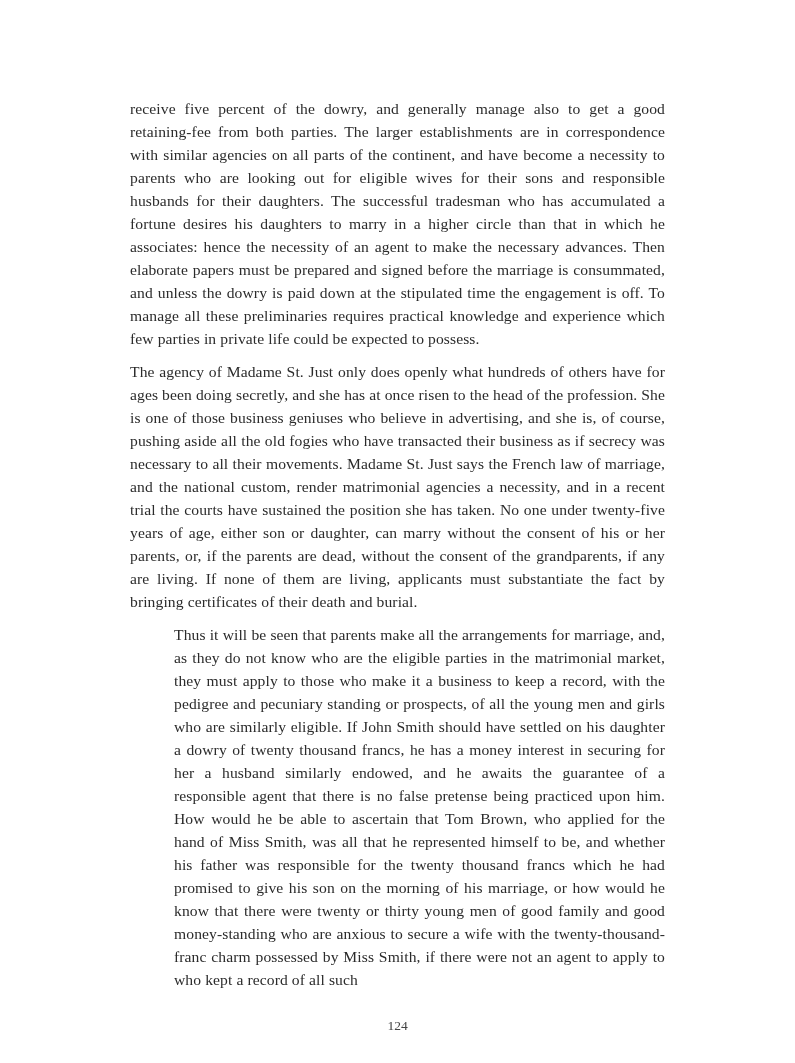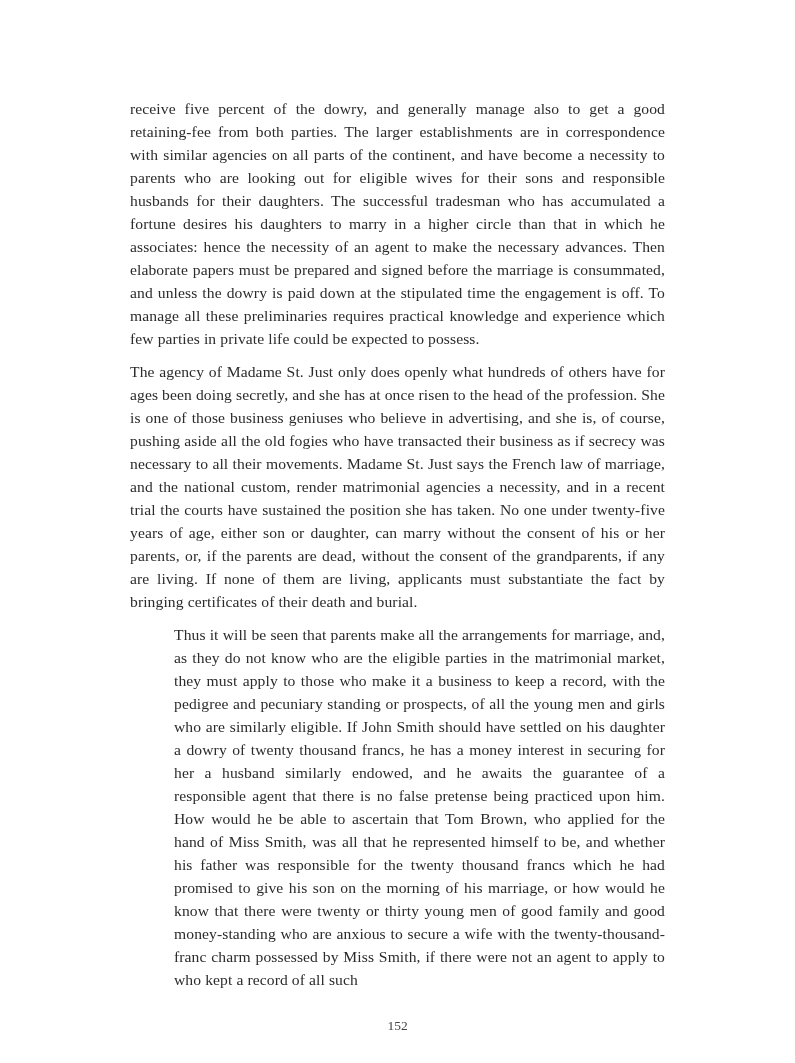--- a/index.html
+++ b/index.html
@@ -53,14 +53,14 @@
 </style>
 </head>
 <body>
 
 <div class="page">
   <div class="text-block">
     <p>receive five percent of the dowry, and generally manage also to get a good retaining-fee from both parties. The larger establishments are in correspondence with similar agencies on all parts of the continent, and have become a necessity to parents who are looking out for eligible wives for their sons and responsible husbands for their daughters. The successful tradesman who has accumulated a fortune desires his daughters to marry in a higher circle than that in which he associates: hence the necessity of an agent to make the necessary advances. Then elaborate papers must be prepared and signed before the marriage is consummated, and unless the dowry is paid down at the stipulated time the engagement is off. To manage all these preliminaries requires practical knowledge and experience which few parties in private life could be expected to possess.</p>
     <p>The agency of Madame St. Just only does openly what hundreds of others have for ages been doing secretly, and she has at once risen to the head of the profession. She is one of those business geniuses who believe in advertising, and she is, of course, pushing aside all the old fogies who have transacted their business as if secrecy was necessary to all their movements. Madame St. Just says the French law of marriage, and the national custom, render matrimonial agencies a necessity, and in a recent trial the courts have sustained the position she has taken. No one under twenty-five years of age, either son or daughter, can marry without the consent of his or her parents, or, if the parents are dead, without the consent of the grandparents, if any are living. If none of them are living, applicants must substantiate the fact by bringing certificates of their death and burial.</p>
     <p>Thus it will be seen that parents make all the arrangements for marriage, and, as they do not know who are the eligible parties in the matrimonial market, they must apply to those who make it a business to keep a record, with the pedigree and pecuniary standing or prospects, of all the young men and girls who are similarly eligible. If John Smith should have settled on his daughter a dowry of twenty thousand francs, he has a money interest in securing for her a husband similarly endowed, and he awaits the guarantee of a responsible agent that there is no false pretense being practiced upon him. How would he be able to ascertain that Tom Brown, who applied for the hand of Miss Smith, was all that he represented himself to be, and whether his father was responsible for the twenty thousand francs which he had promised to give his son on the morning of his marriage, or how would he know that there were twenty or thirty young men of good family and good money-standing who are anxious to secure a wife with the twenty-thousand-franc charm possessed by Miss Smith, if there were not an agent to apply to who kept a record of all such</p>
   </div>
-  <div class="page-number">152</div>
+  <div class="page-number">124</div>
 </div>
 
 </body></html>

